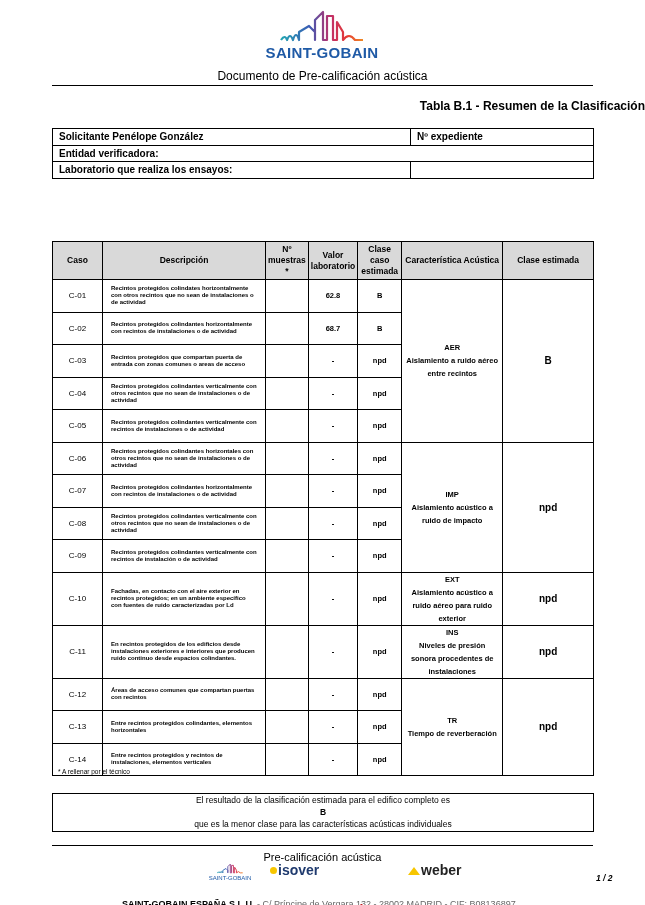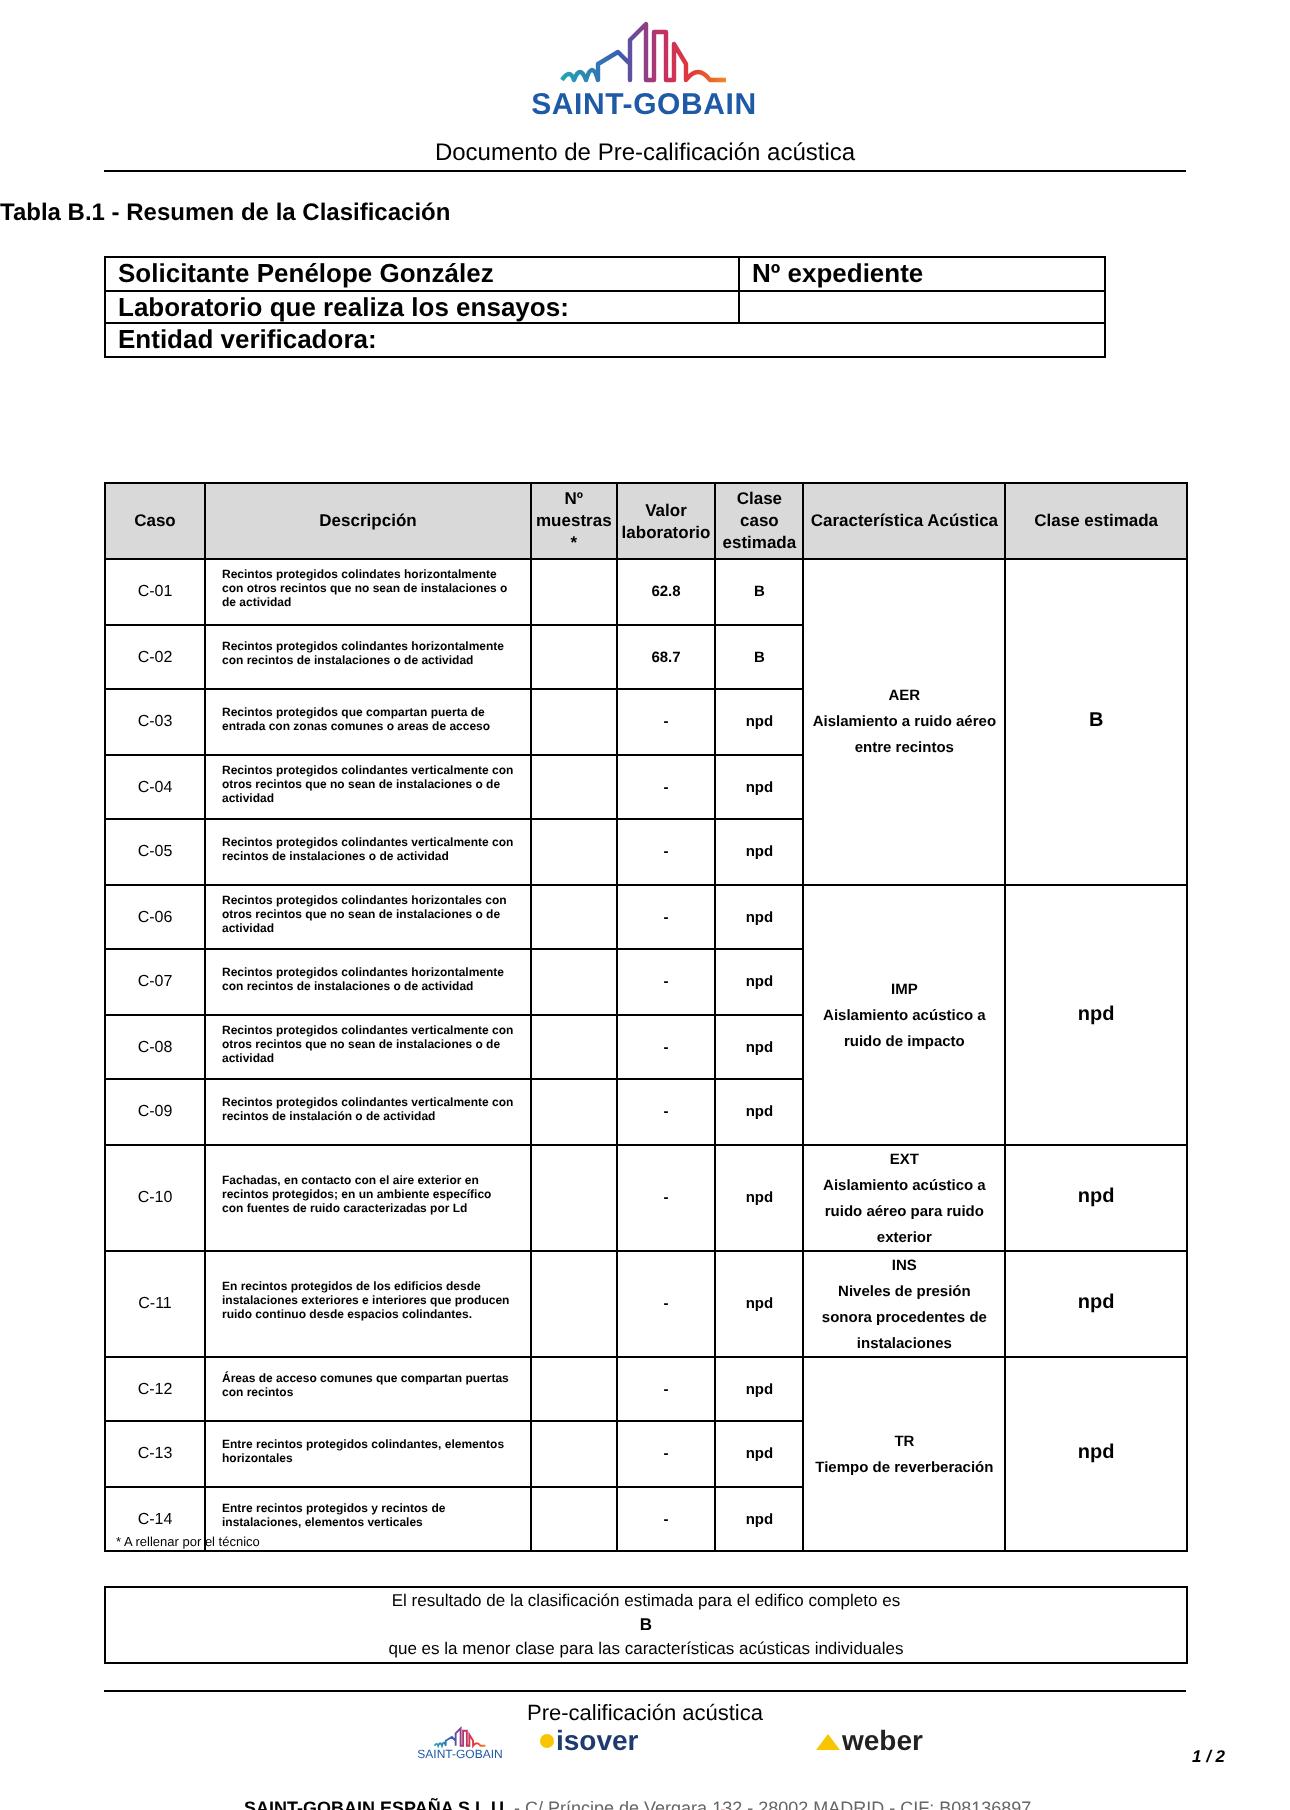--- a/index.html
+++ b/index.html
@@ -2,24 +2,24 @@
 <html><head>
 <meta charset="utf-8">
 <style>
   html, body { margin:0; padding:0; background:#ffffff; }
   body { width:645px; height:905px; position:relative; overflow:hidden; font-family:"Liberation Sans", sans-serif; color:#000; }
   .logo { position:absolute; left:262px; top:8px; width:120px; height:56px; }
   .logo svg { display:block; margin:0 auto; }
   .logo-text { position:absolute; left:0; right:0; top:36px; text-align:center; color:#1f5aa6; font-size:15px; font-weight:bold; letter-spacing:0.3px; }
   .doc-title { position:absolute; left:0; right:0; top:69px; text-align:center; font-size:12px; }
   .hr-top { position:absolute; left:52px; right:52px; top:85px; border-top:1.5px solid #000; }
-  .tabla-title { position:absolute; left:0; right:0; top:99px; text-align:left; font-size:12px; font-weight:bold; }
+  .tabla-title { position:absolute; left:0; right:0; top:99px; text-align:right; font-size:12px; font-weight:bold; }
 
   table { border-collapse:collapse; position:absolute; }
-  .info { left:52px; top:128px; width:501px; font-size:13px; font-weight:bold; }
+  .info { left:52px; top:128px; width:542px; font-size:10px; font-weight:bold; }
   .info td { border:1px solid #000; height:15.5px; padding:0 6px; vertical-align:middle; }
 
   .main { left:52px; top:241px; width:542px; font-size:7.5px; }
   .main th { background:#d9d9d9; border:1px solid #000; font-weight:bold; font-size:8.5px; text-align:center; vertical-align:middle; padding:1px 2px; height:35px; line-height:11px; }
   .main td { border:1px solid #000; vertical-align:middle; }
   .main td.caso { width:47px; text-align:center; font-weight:normal; font-size:8px; }
   .main td.desc { width:146px; font-weight:bold; font-size:6px; padding:0 8px; line-height:7px; }
   .main td.num { width:31px; }
   .main td.val { width:45px; text-align:center; font-weight:bold; font-size:7.5px; }
   .main td.cls { width:41px; text-align:center; font-weight:bold; font-size:7.5px; }
@@ -71,25 +71,25 @@
 <div class="hr-top"></div>
 <div class="tabla-title">Tabla B.1 - Resumen de la Clasificación</div>
 
 <table class="info">
   <tbody>
       <tr>
     <td colspan="2">Solicitante   Penélope González</td>
     <td style="width:170px">Nº expediente</td>
   </tr>
   <tr>
+    <td colspan="3">Entidad verificadora:</td>
+  </tr>
+  <tr>
     <td>Laboratorio que realiza los ensayos:</td>
     <td colspan="2"></td>
-  </tr>
-  <tr>
-    <td colspan="3">Entidad verificadora:</td>
   </tr>
 </tbody>
   </table>
 
 <table class="main">
   <thead>
     <tr>
       <th>Caso</th>
       <th>Descripción</th>
       <th>Nº muestras *</th>

